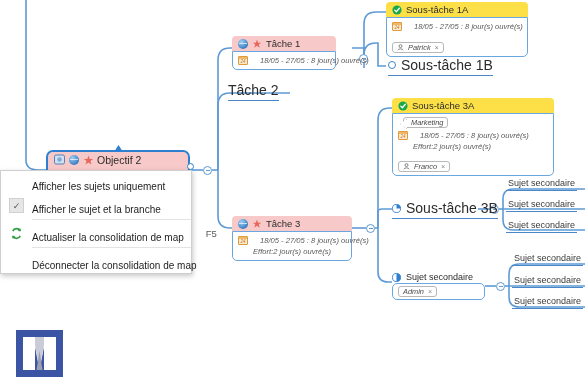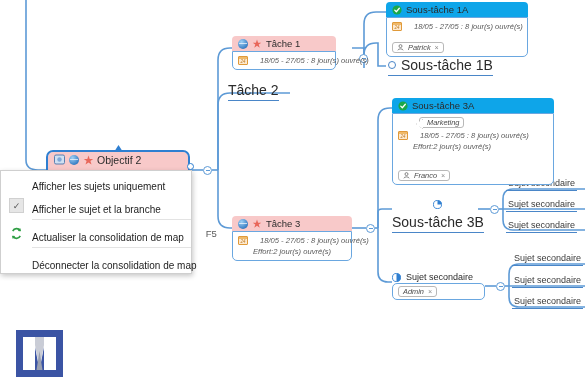--- a/index.html
+++ b/index.html
@@ -13,36 +13,36 @@
   svg.lines{position:absolute;left:0;top:0;width:585px;height:390px;pointer-events:none;}
 
   
   .node{position:absolute;}
   .hdr{
     display:flex;align-items:center;gap:4px;
     padding:2px 8px 2px 6px;height:15px;box-sizing:border-box;
     font-size:9.5px;color:#2b2b2b;white-space:nowrap;
   }
   .hdr.pink{background:#f8c9c9;}
-  .hdr.green{background:#0ea5e9;}
+  .hdr.green{background:#fde047;}
   .body{
     border:1px solid #6aa7e0;border-radius:5px;background:#ffffff;
     padding:3px 5px;box-sizing:border-box;
   }
   .row{display:flex;align-items:center;gap:12px;white-space:nowrap;
        font-size:7.6px;color:#5b5b5b;line-height:11px;font-style:italic;}
   .row.indent{padding-left:15px;}
   .tag{
     display:inline-flex;align-items:center;gap:4px;
     border:1px solid #b8b8b8;border-radius:3px;background:#fff;
     padding:0px 4px;font-size:7.4px;color:#4a4a4a;height:11px;
     box-sizing:border-box;
   }
   .tag .x{color:#888;font-size:7px;}
-  .tag.flag{border-radius:3px;position:relative;padding-left:7px;margin-left:16px;}
+  .tag.flag{border-radius:3px;position:relative;padding-left:7px;}
   .tag.flag:before{
     content:"";position:absolute;left:-4px;top:1px;width:6px;height:8px;
     border-left:1px solid #b8b8b8;border-top:1px solid #b8b8b8;
     border-bottom:1px solid #b8b8b8;
     clip-path:polygon(100% 0,0 50%,100% 100%);background:#fff;
   }
 
   
   .plain{
     position:absolute;display:flex;align-items:center;gap:5px;
@@ -276,36 +276,36 @@
           <span>Marketing</span>
         </span>
       </div>
       <div class="row" style="margin-top:2px;">
         <span class="ic cal">24</span>
         <span>18/05 - 27/05 : 8 jour(s) ouvré(s)</span>
       </div>
       <div class="row indent">
         <span>Effort:2 jour(s) ouvré(s)</span>
       </div>
-      <div class="row" style="margin-top:18px;">
+      <div class="row" style="margin-top:9px;">
         <span class="tag">
           <span class="ic">
             <svg width="7" height="7" viewBox="0 0 8 8">
                 <circle cx="4" cy="2.4" r="1.7" fill="none" stroke="#666" stroke-width="0.9"></circle>
                 <path d="M1 7.2 C1 5 7 5 7 7.2" fill="none" stroke="#666" stroke-width="0.9"></path>
               </svg>
           </span>
           <span>Franco</span>
           <span class="x">×</span>
         </span>
       </div>
     </div>
   </div>
 
-  <div class="plain" style="left:392px;top:200px;flex-direction:column;">
+  <div class="plain" style="left:392px;top:200px;">
     <span class="ic">
       <svg width="9" height="9" viewBox="0 0 12 12">
           <circle cx="6" cy="6" r="5.4" fill="#ffffff" stroke="#2f7fd1" stroke-width="1.2"></circle>
           <path d="M6 6 L6 0.6 A5.4 5.4 0 0 1 11.4 6 Z" fill="#2f7fd1"></path>
         </svg>
     </span>
     <span>Sous-tâche 3B</span>
   </div>
 
   <div class="node" style="left:392px;top:272px;width:93px;z-index:10;">

